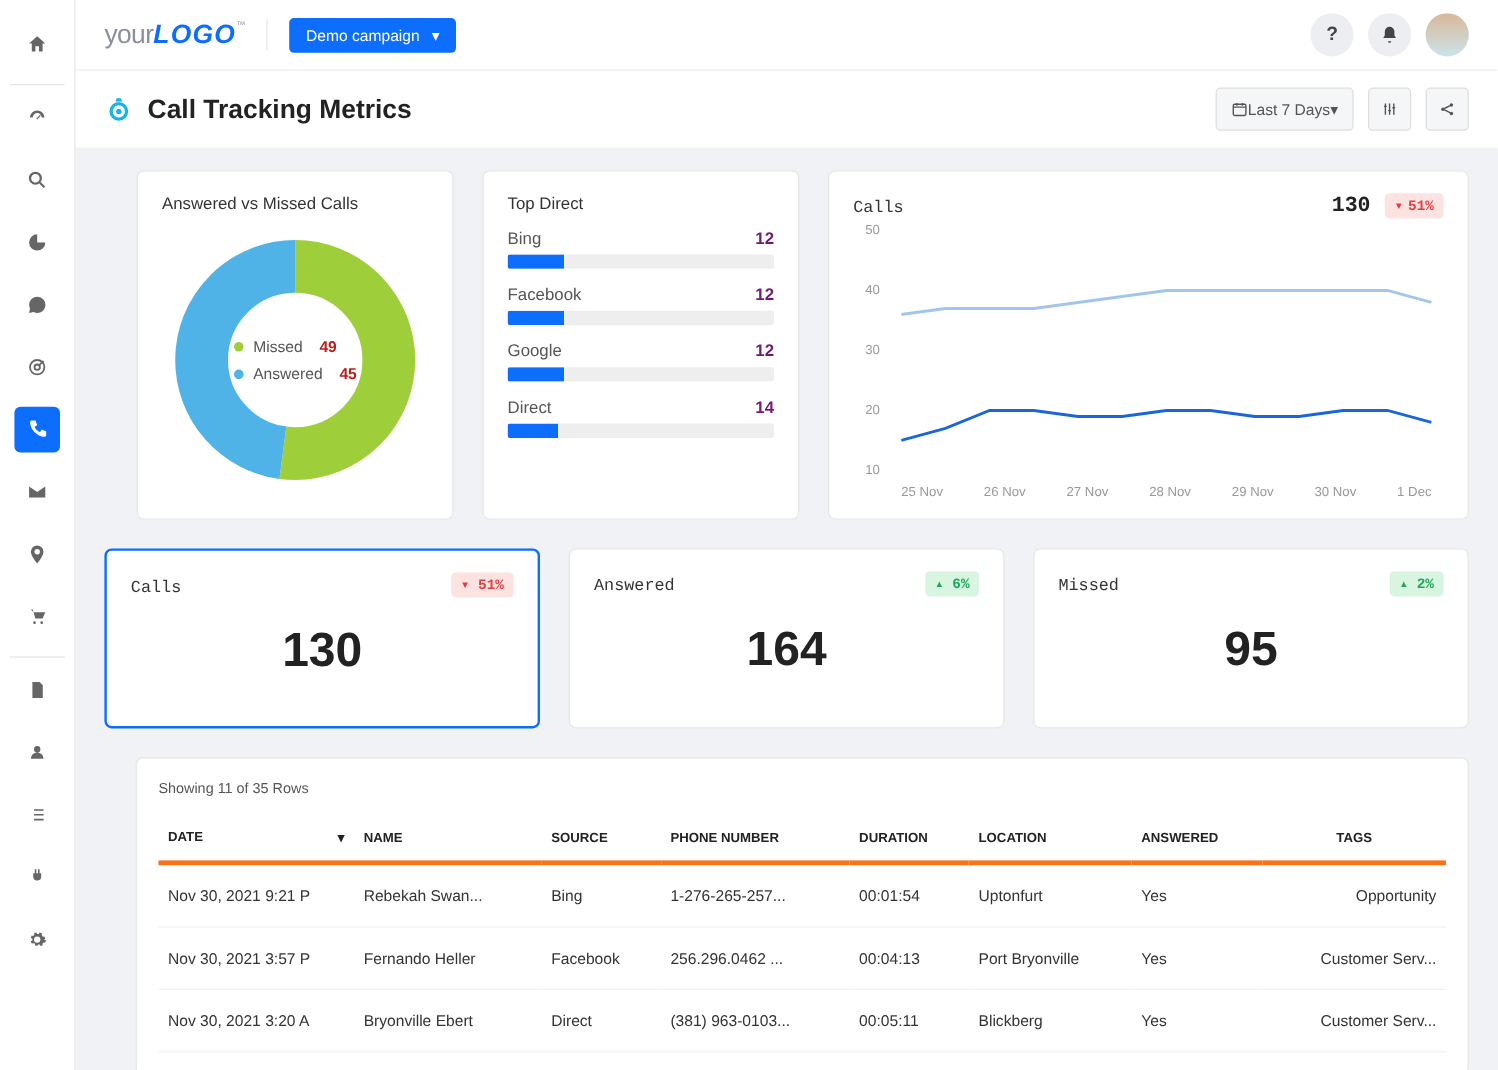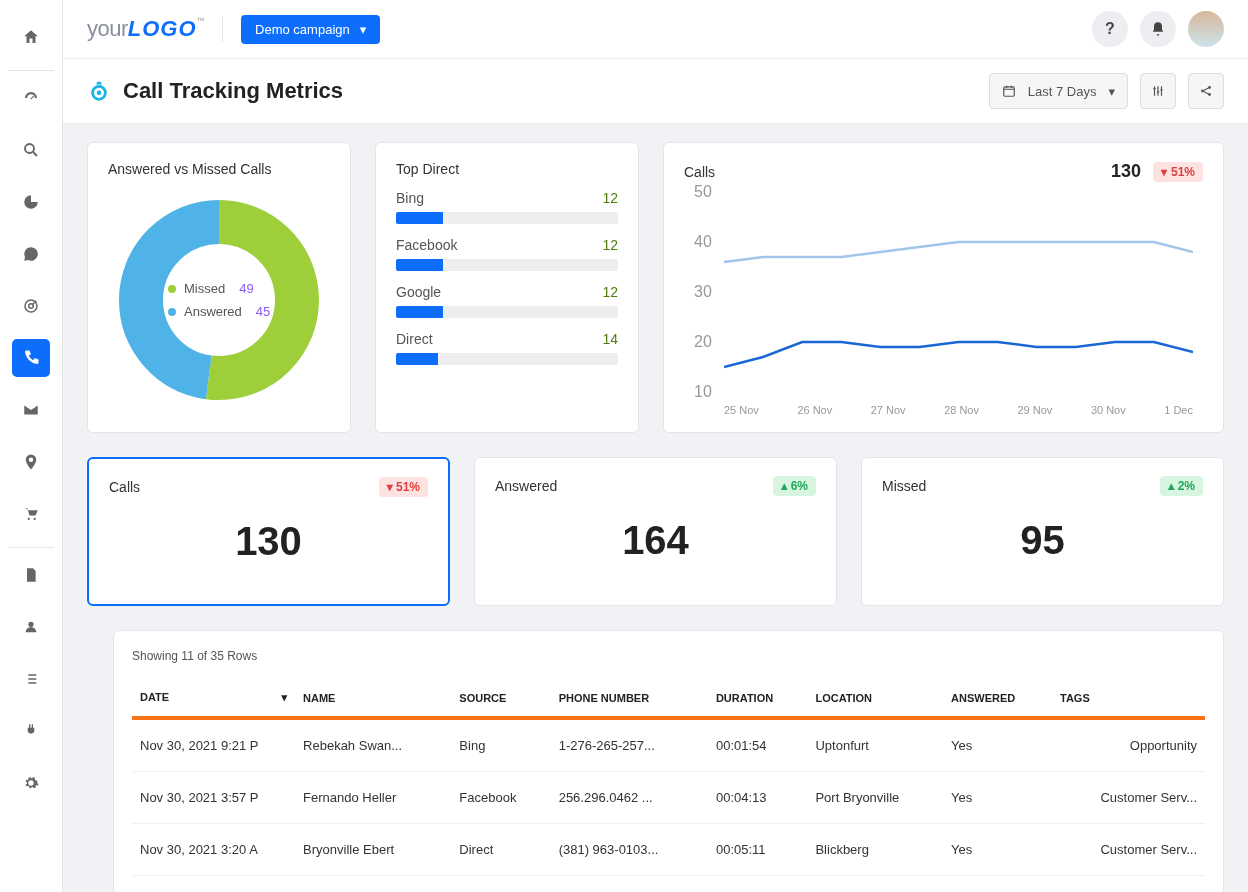--- a/index.html
+++ b/index.html
@@ -13,56 +13,56 @@
 .logo sup { font-size:8px; vertical-align:top; color:#999; }
 .vdiv { width:1px; height:26px; background:#e5e5e5; margin:0 18px; }
 .campaign-btn { background:#0d6efd; color:#fff; border:none; padding:7px 14px; border-radius:4px; font-size:13px; cursor:pointer; display:flex; align-items:center; gap:10px; }
 .topbar-right { margin-left:auto; display:flex; align-items:center; gap:12px; }
 .circle-btn { width:36px; height:36px; border-radius:50%; background:#eceef1; display:flex; align-items:center; justify-content:center; cursor:pointer; color:#444; }
 .avatar { width:36px; height:36px; border-radius:50%; background:linear-gradient(#d8b89a,#cce3ea); cursor:pointer; }
 .header { position:fixed; left:63px; top:58px; right:0; height:66px; background:#fff; border-top:1px solid #eee; border-bottom:1px solid #eee; display:flex; align-items:center; padding:0 24px; }
 .header-icon { width:24px; height:24px; margin-right:12px; display:flex; align-items:center; justify-content:center; }
 .header-title { font-size:22px; font-weight:800; color:#222; }
 .header-right { margin-left:auto; display:flex; gap:12px; }
-.btn-outline { background:#f5f6f8; border:1px solid #ddd; border-radius:4px; padding:8px 12px; font-size:13px; color:#555; cursor:pointer; display:flex; align-items:center; gap:12px; }
+.btn-outline { background:#f5f6f8; border:1px solid #ddd; border-radius:4px; padding:8px 12px; font-size:13px; color:#555; cursor:pointer; display:flex; align-items:center; gap:0; }
 .icon-btn { background:#f5f6f8; border:1px solid #ddd; border-radius:4px; width:36px; height:36px; display:flex; align-items:center; justify-content:center; cursor:pointer; color:#555; }
 .content { position:absolute; left:63px; top:124px; right:0; bottom:0; padding:18px 24px; overflow:hidden; }
-.row3 { display:grid; grid-template-columns:264px 264px 1fr; gap:24px; margin-bottom:24px; }
+.row3 { display:grid; grid-template-columns:264px 264px 1fr; gap:24px; margin-bottom:24px;margin-left:27px; }
 .card { background:#fff; border:1px solid #e5e5e5; border-radius:6px; padding:18px 20px; }
 .card-title { font-size:14px; color:#333; font-weight:400; }
-.card-header { display:flex; align-items:center; }
+.card-header { display:flex; align-items:flex-end;font-family:Liberation Mono, monospace; }
 .card-total { margin-left:auto; font-size:18px; font-weight:800; color:#222; }
 .badge { display:inline-flex; align-items:center; gap:4px; padding:3px 8px; border-radius:4px; font-size:12px; font-weight:700; }
 .badge.red { background:#fde2e2; color:#e03f3f; }
 .badge.green { background:#d7f5e1; color:#1fa858; }
 .donut-wrap { position:relative; width:210px; height:210px; margin:18px auto 0; }
 .donut-legend { position:absolute; top:86px; left:54px; font-size:13px; }
 .donut-legend .row { display:flex; align-items:center; margin-bottom:8px; }
 .dot { width:8px; height:8px; border-radius:50%; margin-right:8px; }
 .donut-legend .lbl { color:#555; }
-.donut-legend .val { font-weight:400; color:#8b5cf6; margin-left:14px; }
+.donut-legend .val { font-weight:700; color:#b91c1c; margin-left:14px; }
 .source-row { margin-top:13px; }
 .source-row .top { display:flex; align-items:center; font-size:14px; }
 .source-row .top .name { color:#555; }
-.source-row .top .value { margin-left:auto; font-weight:400; color:#4d7c0f; }
+.source-row .top .value { margin-left:auto; font-weight:700; color:#701a75; }
 .bar-track { height:12px; background:#eee; border-radius:2px; margin-top:6px; overflow:hidden; }
 .bar-fill { height:100%; background:#0d6efd; }
 .chart { height:222px; position:relative; margin-top:10px; }
-.ytick { position:absolute; left:10px; font-size:16px; color:#999; transform:translateY(-50%); }
+.ytick { position:absolute; left:10px; font-size:11px; color:#999; transform:translateY(-50%); }
 .xtick-row { display:flex; justify-content:space-between; position:absolute; bottom:-2px; left:40px; right:10px; font-size:11px; color:#999; }
 .row3b { display:grid; grid-template-columns:1fr 1fr 1fr; gap:24px; margin-bottom:24px; }
 .stat-card { position:relative; }
 .stat-card .card-header { justify-content:space-between; }
 .stat-value { font-size:40px; font-weight:800; color:#222; text-align:center; margin-top:22px; margin-bottom:22px; }
 .stat-card.selected { border:2px solid #0d6efd; }
 .table-card { background:#fff; border:1px solid #e5e5e5; border-radius:6px; padding:18px;margin-left:26px; }
 .table-info { font-size:12px; color:#555; margin-bottom:16px; }
 table { width:100%; border-collapse:collapse; font-size:13px; }
 th { text-align:left; font-weight:800; font-size:11px; color:#222; padding:12px 8px; border-bottom:4px solid #f97316; }
-th:last-child { text-align:left; }
+th:last-child { text-align:center; }
 td { padding:18px 8px; border-bottom:1px solid #f0f0f0; color:#333; white-space:nowrap; overflow:hidden; text-overflow:ellipsis; max-width:120px; }
 td:last-child { text-align:right; }
 .sort-icon { float:right; }
 .separator { height:1px; background:#e5e5e5; margin:8px 8px 8px; }
 </style>
 </head>
 <body>
 
 <div class="sidebar">
   <div class="nav-item">

